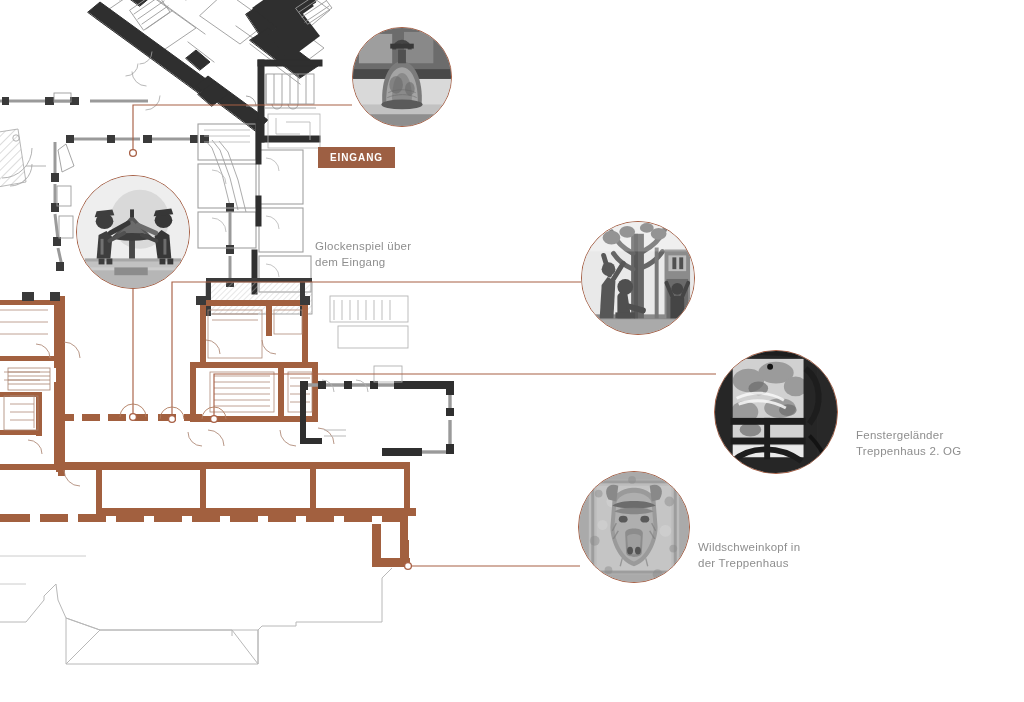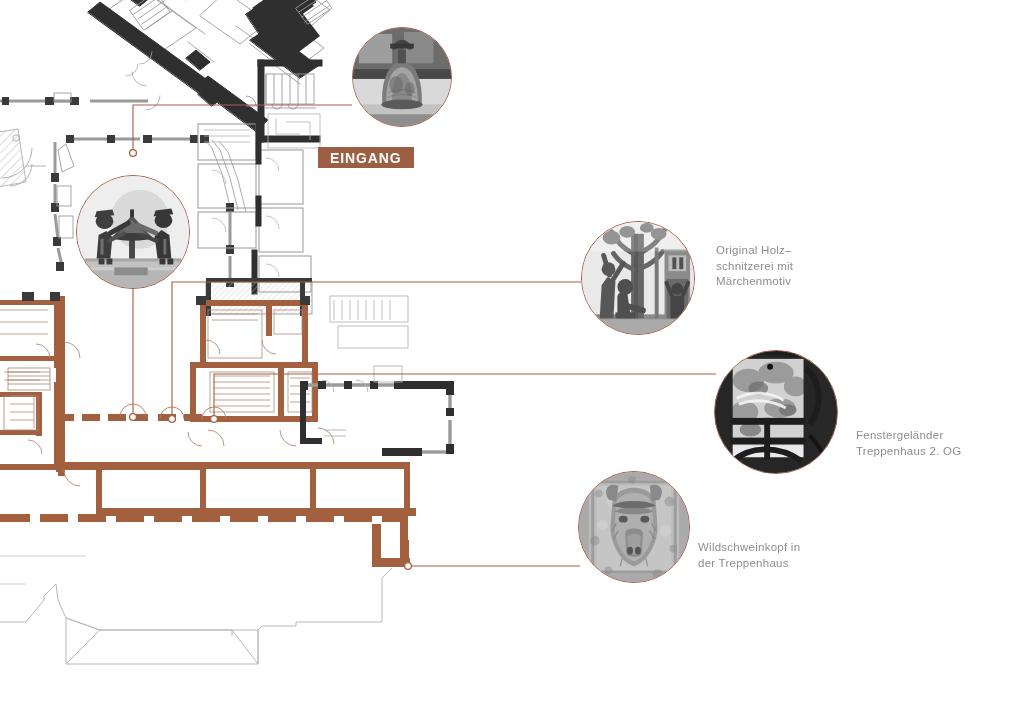--- a/index.html
+++ b/index.html
@@ -12,21 +12,21 @@
   }
   #stage{position:absolute;inset:0;width:1024px;height:702px;}
   svg.layer{position:absolute;left:0;top:0;width:1024px;height:702px;overflow:visible;}
 
   
   .entrance-badge{
     position:absolute;
     display:flex;align-items:center;justify-content:center;
     background:#9d5f43;
     color:#ffffff;
-    font-size:14px;
+    font-size:10px;
     font-weight:bold;
     letter-spacing:0.9px;
     height:21px;
     padding:0 12px;
     left:318px;top:147px;
     box-sizing:border-box;
     cursor:pointer;
     user-select:none;
   }
 
@@ -692,24 +692,23 @@
 
         <g fill="none" stroke="#8b8986" stroke-width="3" opacity="0.6">
           <rect x="14" y="10" width="84" height="92"></rect>
         </g>
       </svg>
     </div>
   </div>
 
   <div class="entrance-badge">EINGANG</div>
 
-
-  <div class="caption" style="left:716px;top:243px;width:200px;">Original Holz–
-schnitzerei mit
-Märchenmotiv</div>
+  <div class="caption" style="left:315px;top:239px;width:190px;">Glockenspiel über
+dem Eingang</div>
+
 
   <div class="caption" style="left:856px;top:428px;width:200px;">Fenstergeländer
 Treppenhaus 2. OG</div>
 
   <div class="caption" style="left:698px;top:540px;width:220px;">Wildschweinkopf in
 der Treppenhaus</div>
 
 </div>
 
 </body></html>

